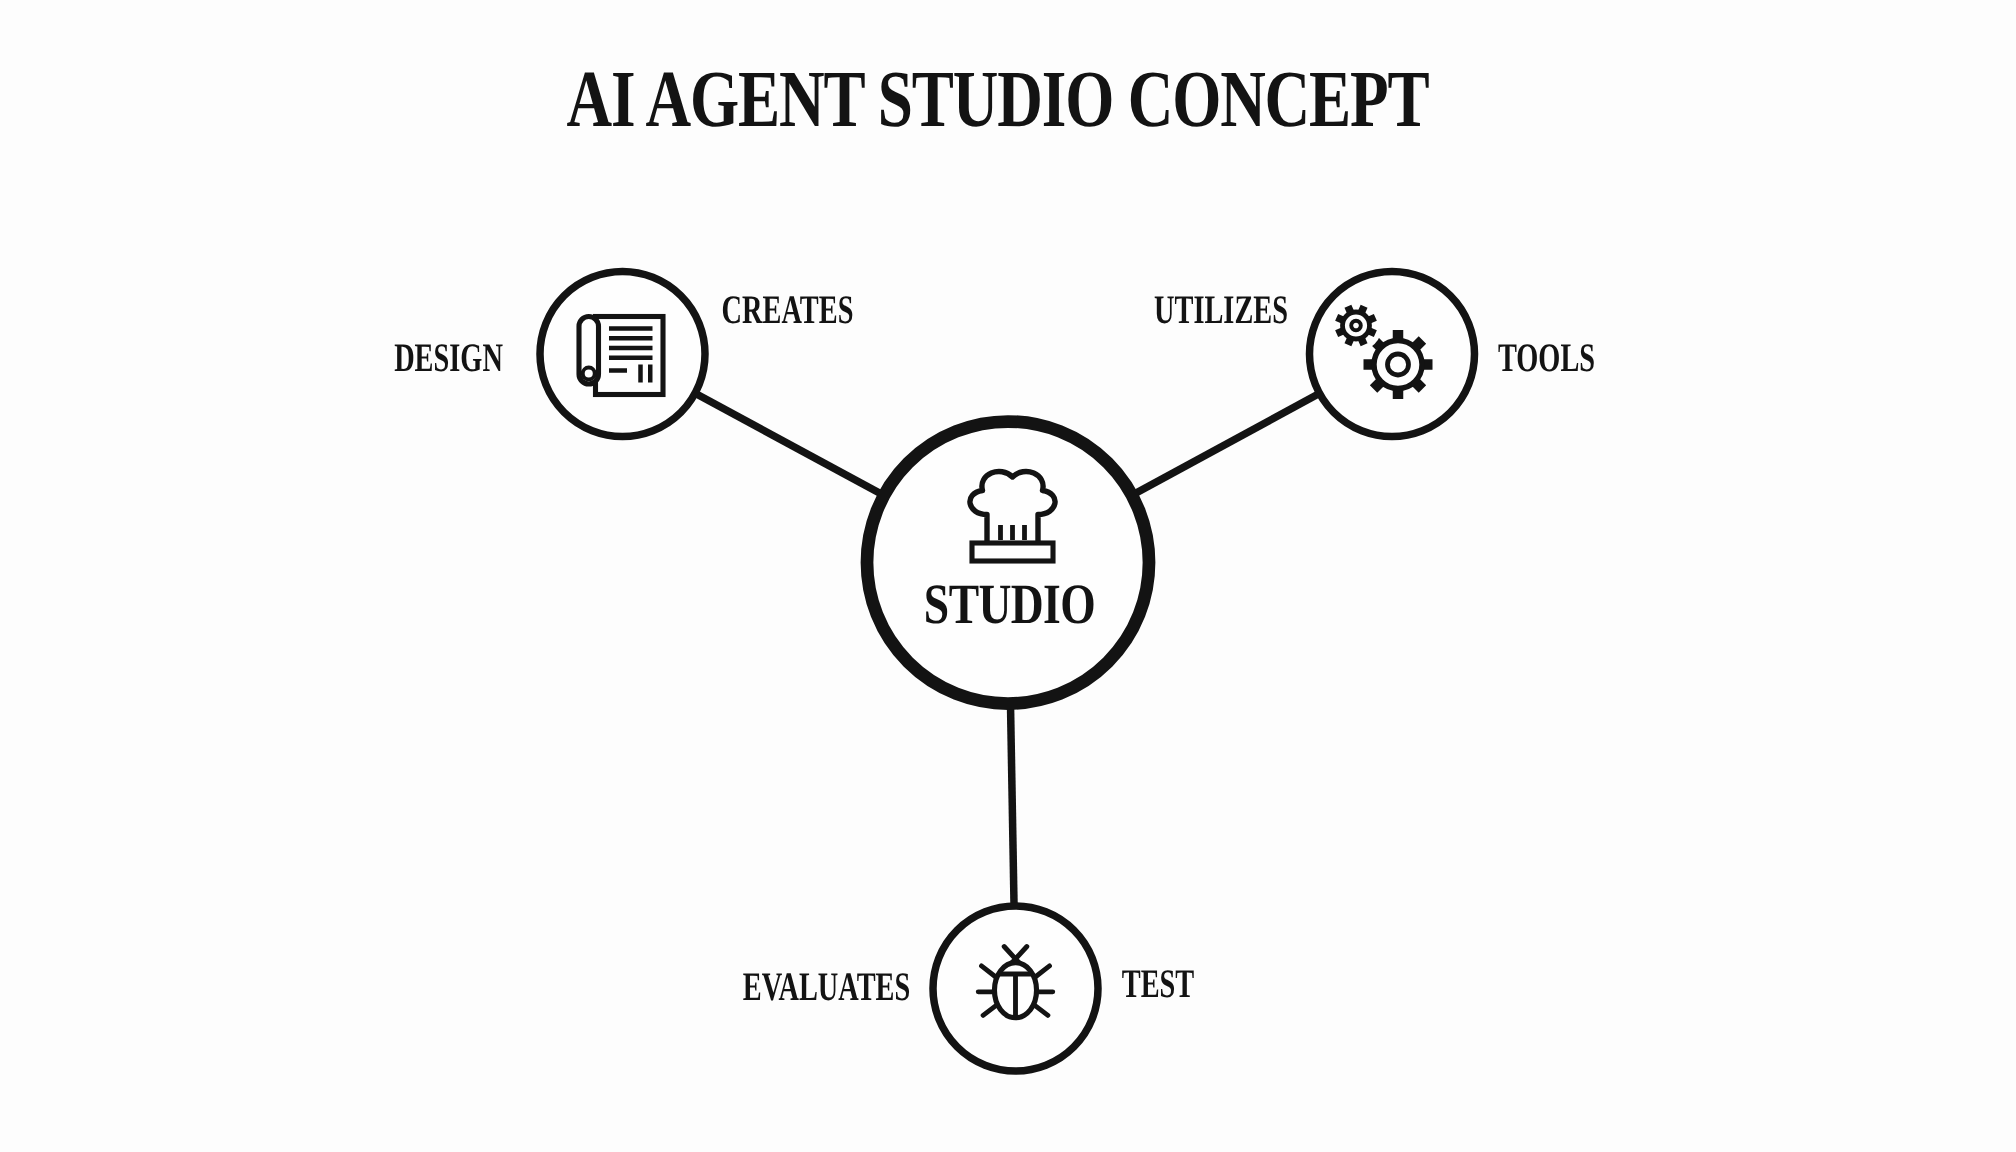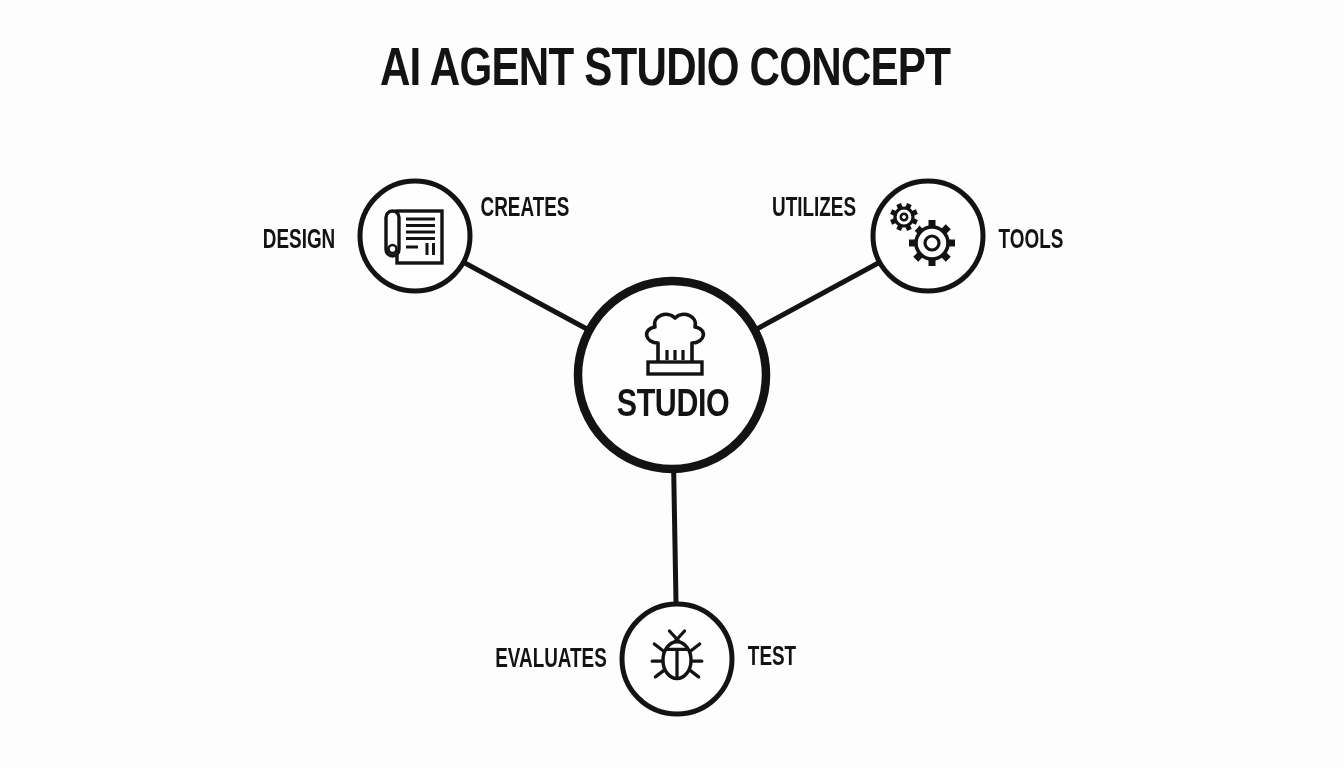--- a/index.html
+++ b/index.html
@@ -5,21 +5,21 @@
   :root{
     --ink:#131313;
     --background:#fdfdfd;
     --node_fill:#fefefe;
   }
   *{margin:0;padding:0;box-sizing:border-box;}
   html,body{width:1344px;height:768px;background:var(--background);}
   .canvas{
     position:relative;width:1067px;height:768px;overflow:hidden;
     background:var(--background);
-    font-family:Liberation Sans, sans-serif;
+    font-family:Liberation Serif, serif;
     color:var(--ink);
   }
   svg.diagram{position:absolute;left:0;top:0;}
   .stroke-ink{stroke:var(--ink);}
   .fill-node{fill:var(--node_fill);}
   .fill-none{fill:none;}
   .lbl{
     position:absolute;
     font-weight:700;
     font-size:27px;

